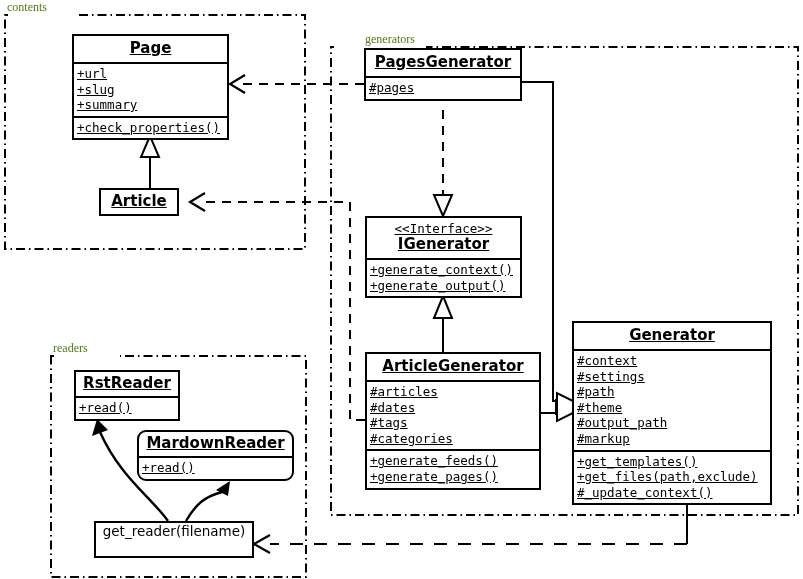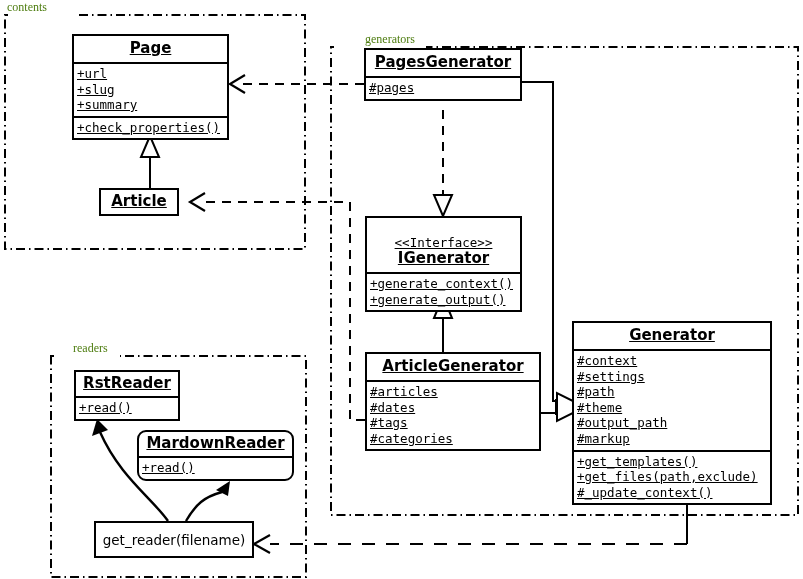--- a/index.html
+++ b/index.html
@@ -48,21 +48,21 @@
     line-height: 17px;
     white-space: nowrap;
   }
   .uml-stereo {
     font-family: "DejaVu Sans Mono", monospace;
     font-weight: normal;
     font-size: 12.5px;
     text-align: center;
     color: #000000;
     line-height: 15px;
-    padding-top: 17px;
+    padding-top: 3px;
   }
   .uml-sep {
     border-top: 2px solid #000000;
   }
   .uml-compartment {
     font-family: "DejaVu Sans Mono", monospace;
     font-size: 12.5px;
     color: #000000;
     padding: 2px 2px 3px 3px;
     line-height: 15.6px;
@@ -71,21 +71,20 @@
   .uml-compartment div {
     white-space: nowrap;
   }
   .plain-box {
     position: absolute;
     box-sizing: border-box;
     border: 2px solid #000000;
     background: #ffffff;
     z-index: 5;
     display: flex;
-    align-items: center;
     justify-content: center;
     font-family: "DejaVu Sans", sans-serif;
     font-size: 13.5px;
     color: #000000;
     white-space: nowrap;
   }
 </style>
 </head>
 <body>
 
@@ -151,21 +150,21 @@
 
     <g>
       <path d="M 186,521 C 196,504 204,497 222,492" fill="none" stroke="#000000" stroke-width="2.4"></path>
       <polygon points="230,481 216,490 228,496" fill="#000000"></polygon>
     </g>
 
   </svg>
 
   <div class="pkg-label" style="left:7px; top:-1px;">contents</div>
   <div class="pkg-label" style="left:333px; top:31px;margin-left:32px;">generators</div>
-  <div class="pkg-label" style="left:53px; top:340px;margin-left:20px;">readers</div>
+  <div class="pkg-label" style="left:53px; top:340px;">readers</div>
 
   <div class="uml-box" style="left:72px; top:34px; width:157px;">
     <div class="uml-name">Page</div>
     <div class="uml-compartment uml-sep">
       <div>+url</div>
       <div>+slug</div>
       <div>+summary</div>
     </div>
     <div class="uml-compartment uml-sep">
       <div>+check_properties()</div>
@@ -192,20 +191,24 @@
     </div>
   </div>
 
   <div class="uml-box" style="left:365px; top:352px; width:176px;">
     <div class="uml-name">ArticleGenerator</div>
     <div class="uml-compartment uml-sep">
       <div>#articles</div>
       <div>#dates</div>
       <div>#tags</div>
       <div>#categories</div>
+    </div>
+    <div class="uml-compartment uml-sep">
+      <div>+generate_feeds()</div>
+      <div>+generate_pages()</div>
     </div>
   </div>
 
   <div class="uml-box" style="left:572px; top:321px; width:200px;">
     <div class="uml-name">Generator</div>
     <div class="uml-compartment uml-sep">
       <div>#context</div>
       <div>#settings</div>
       <div>#path</div>
       <div>#theme</div>

